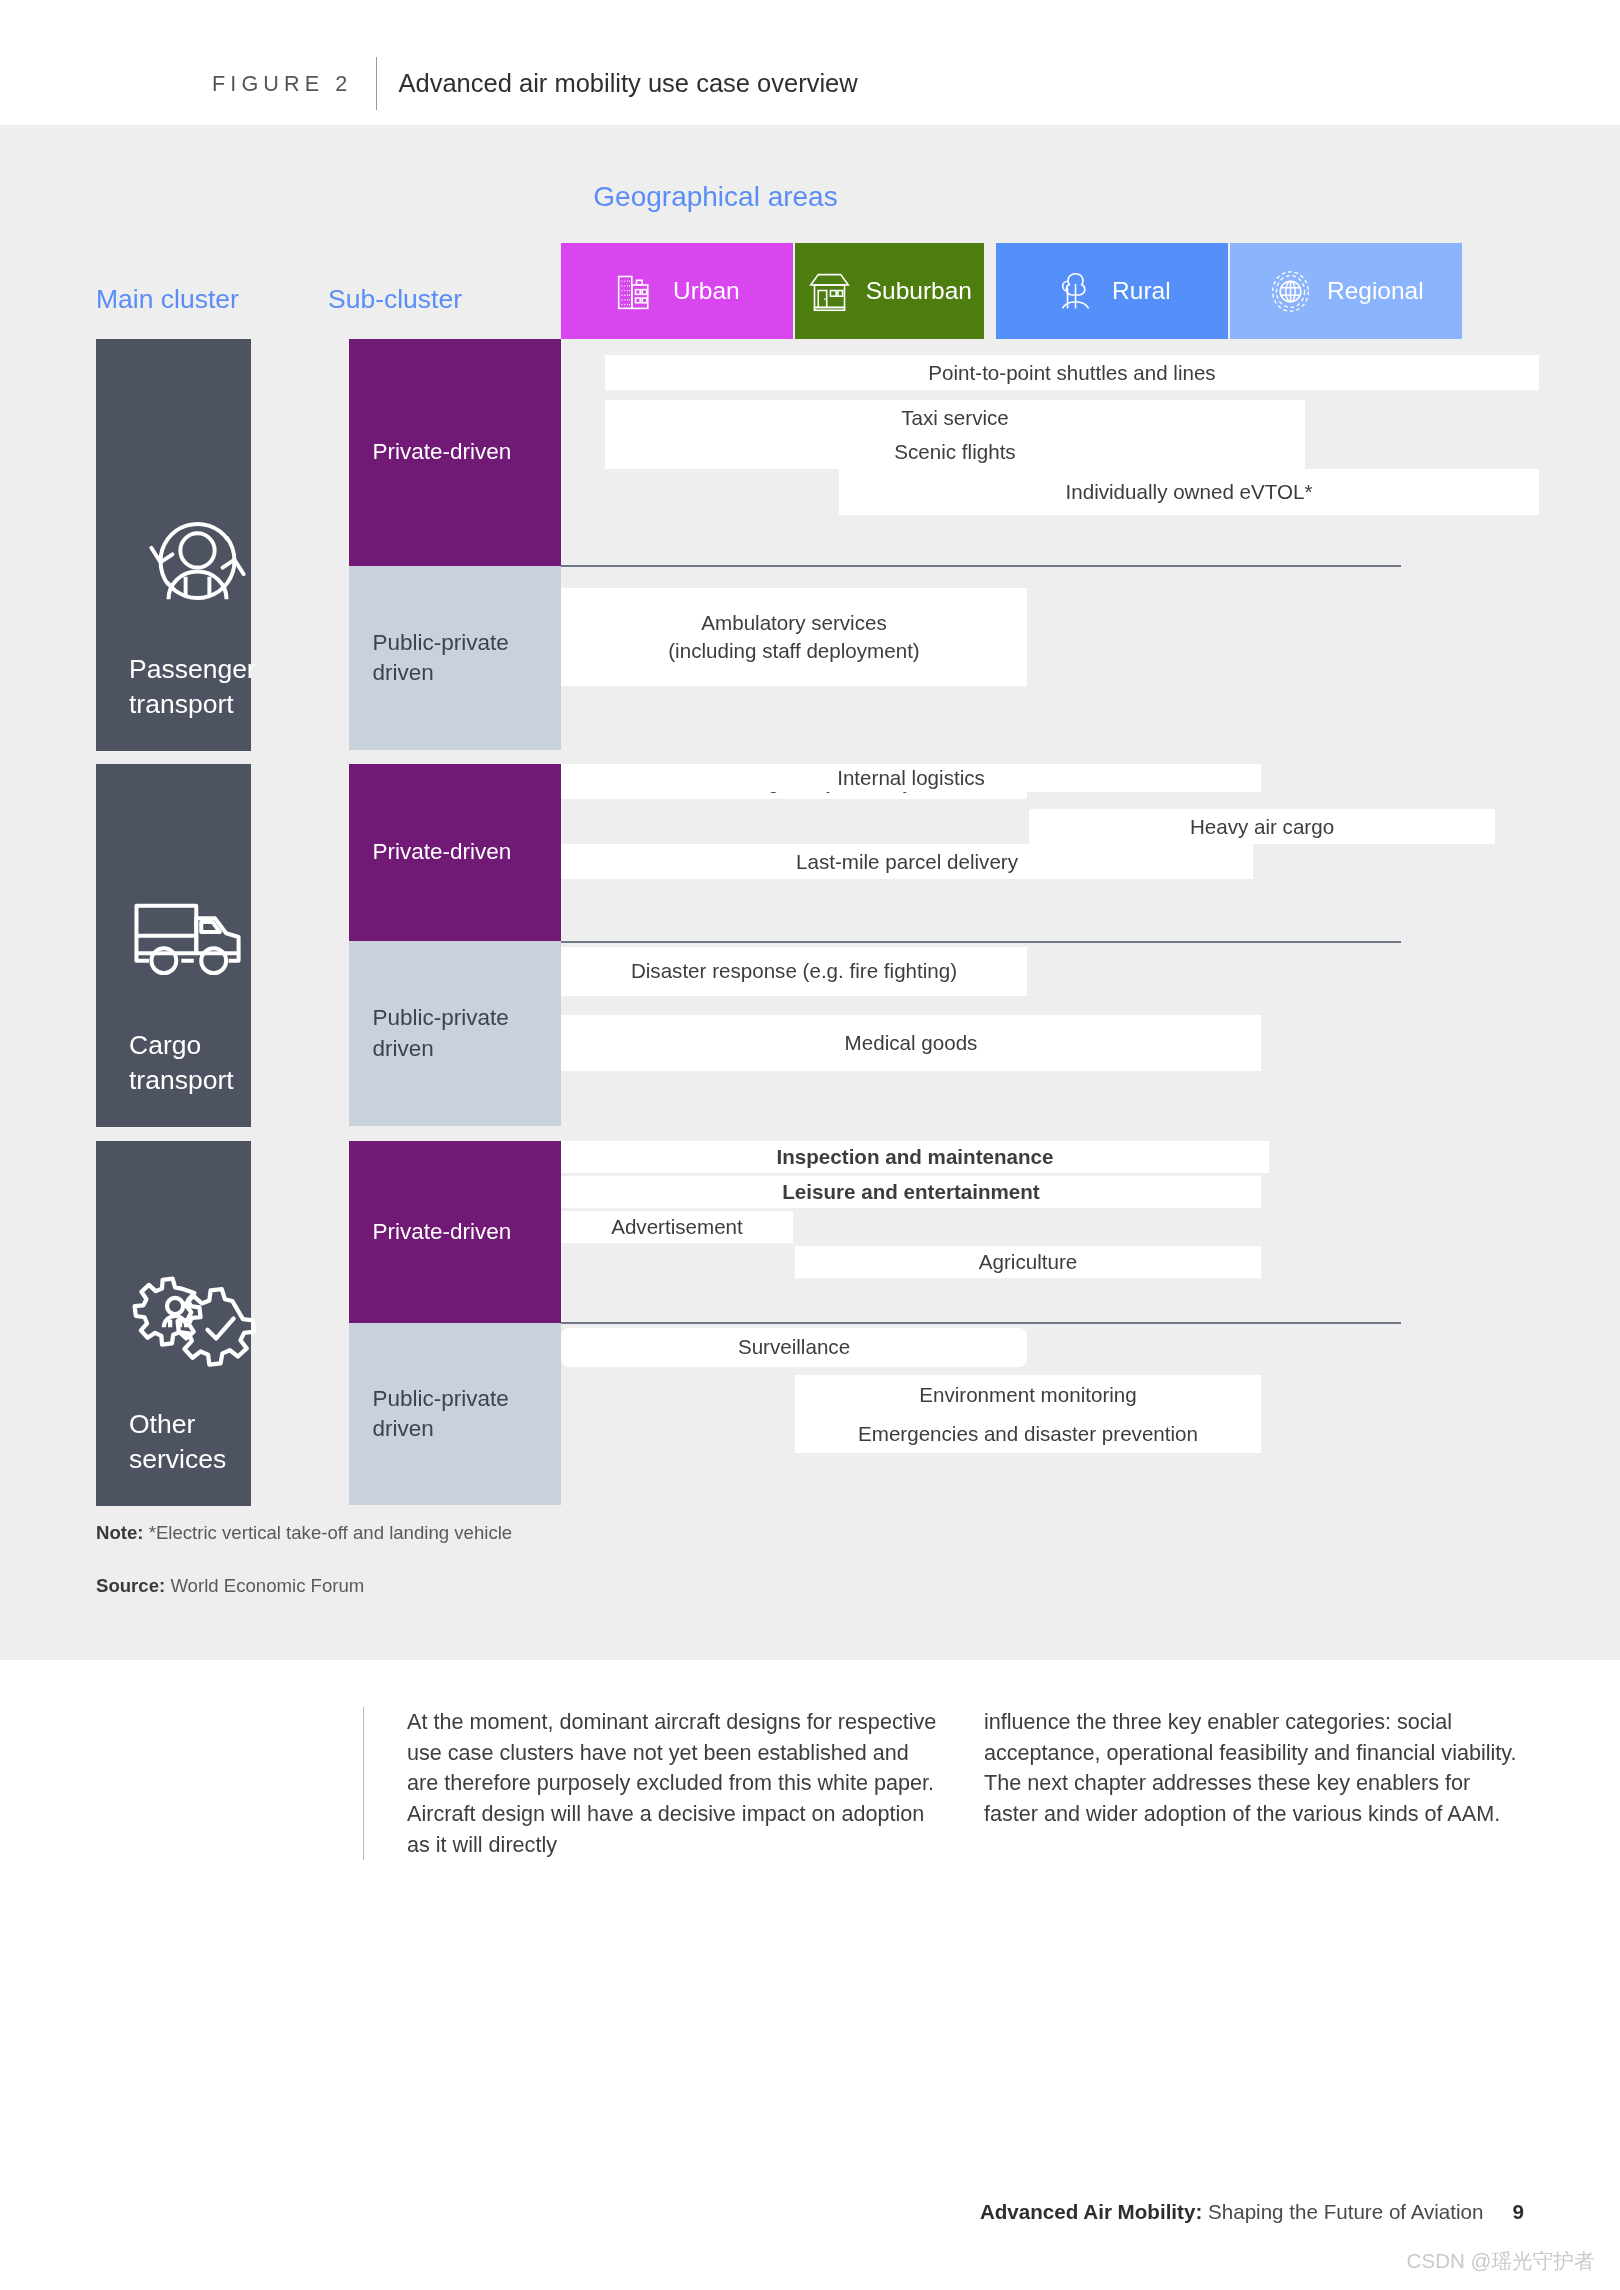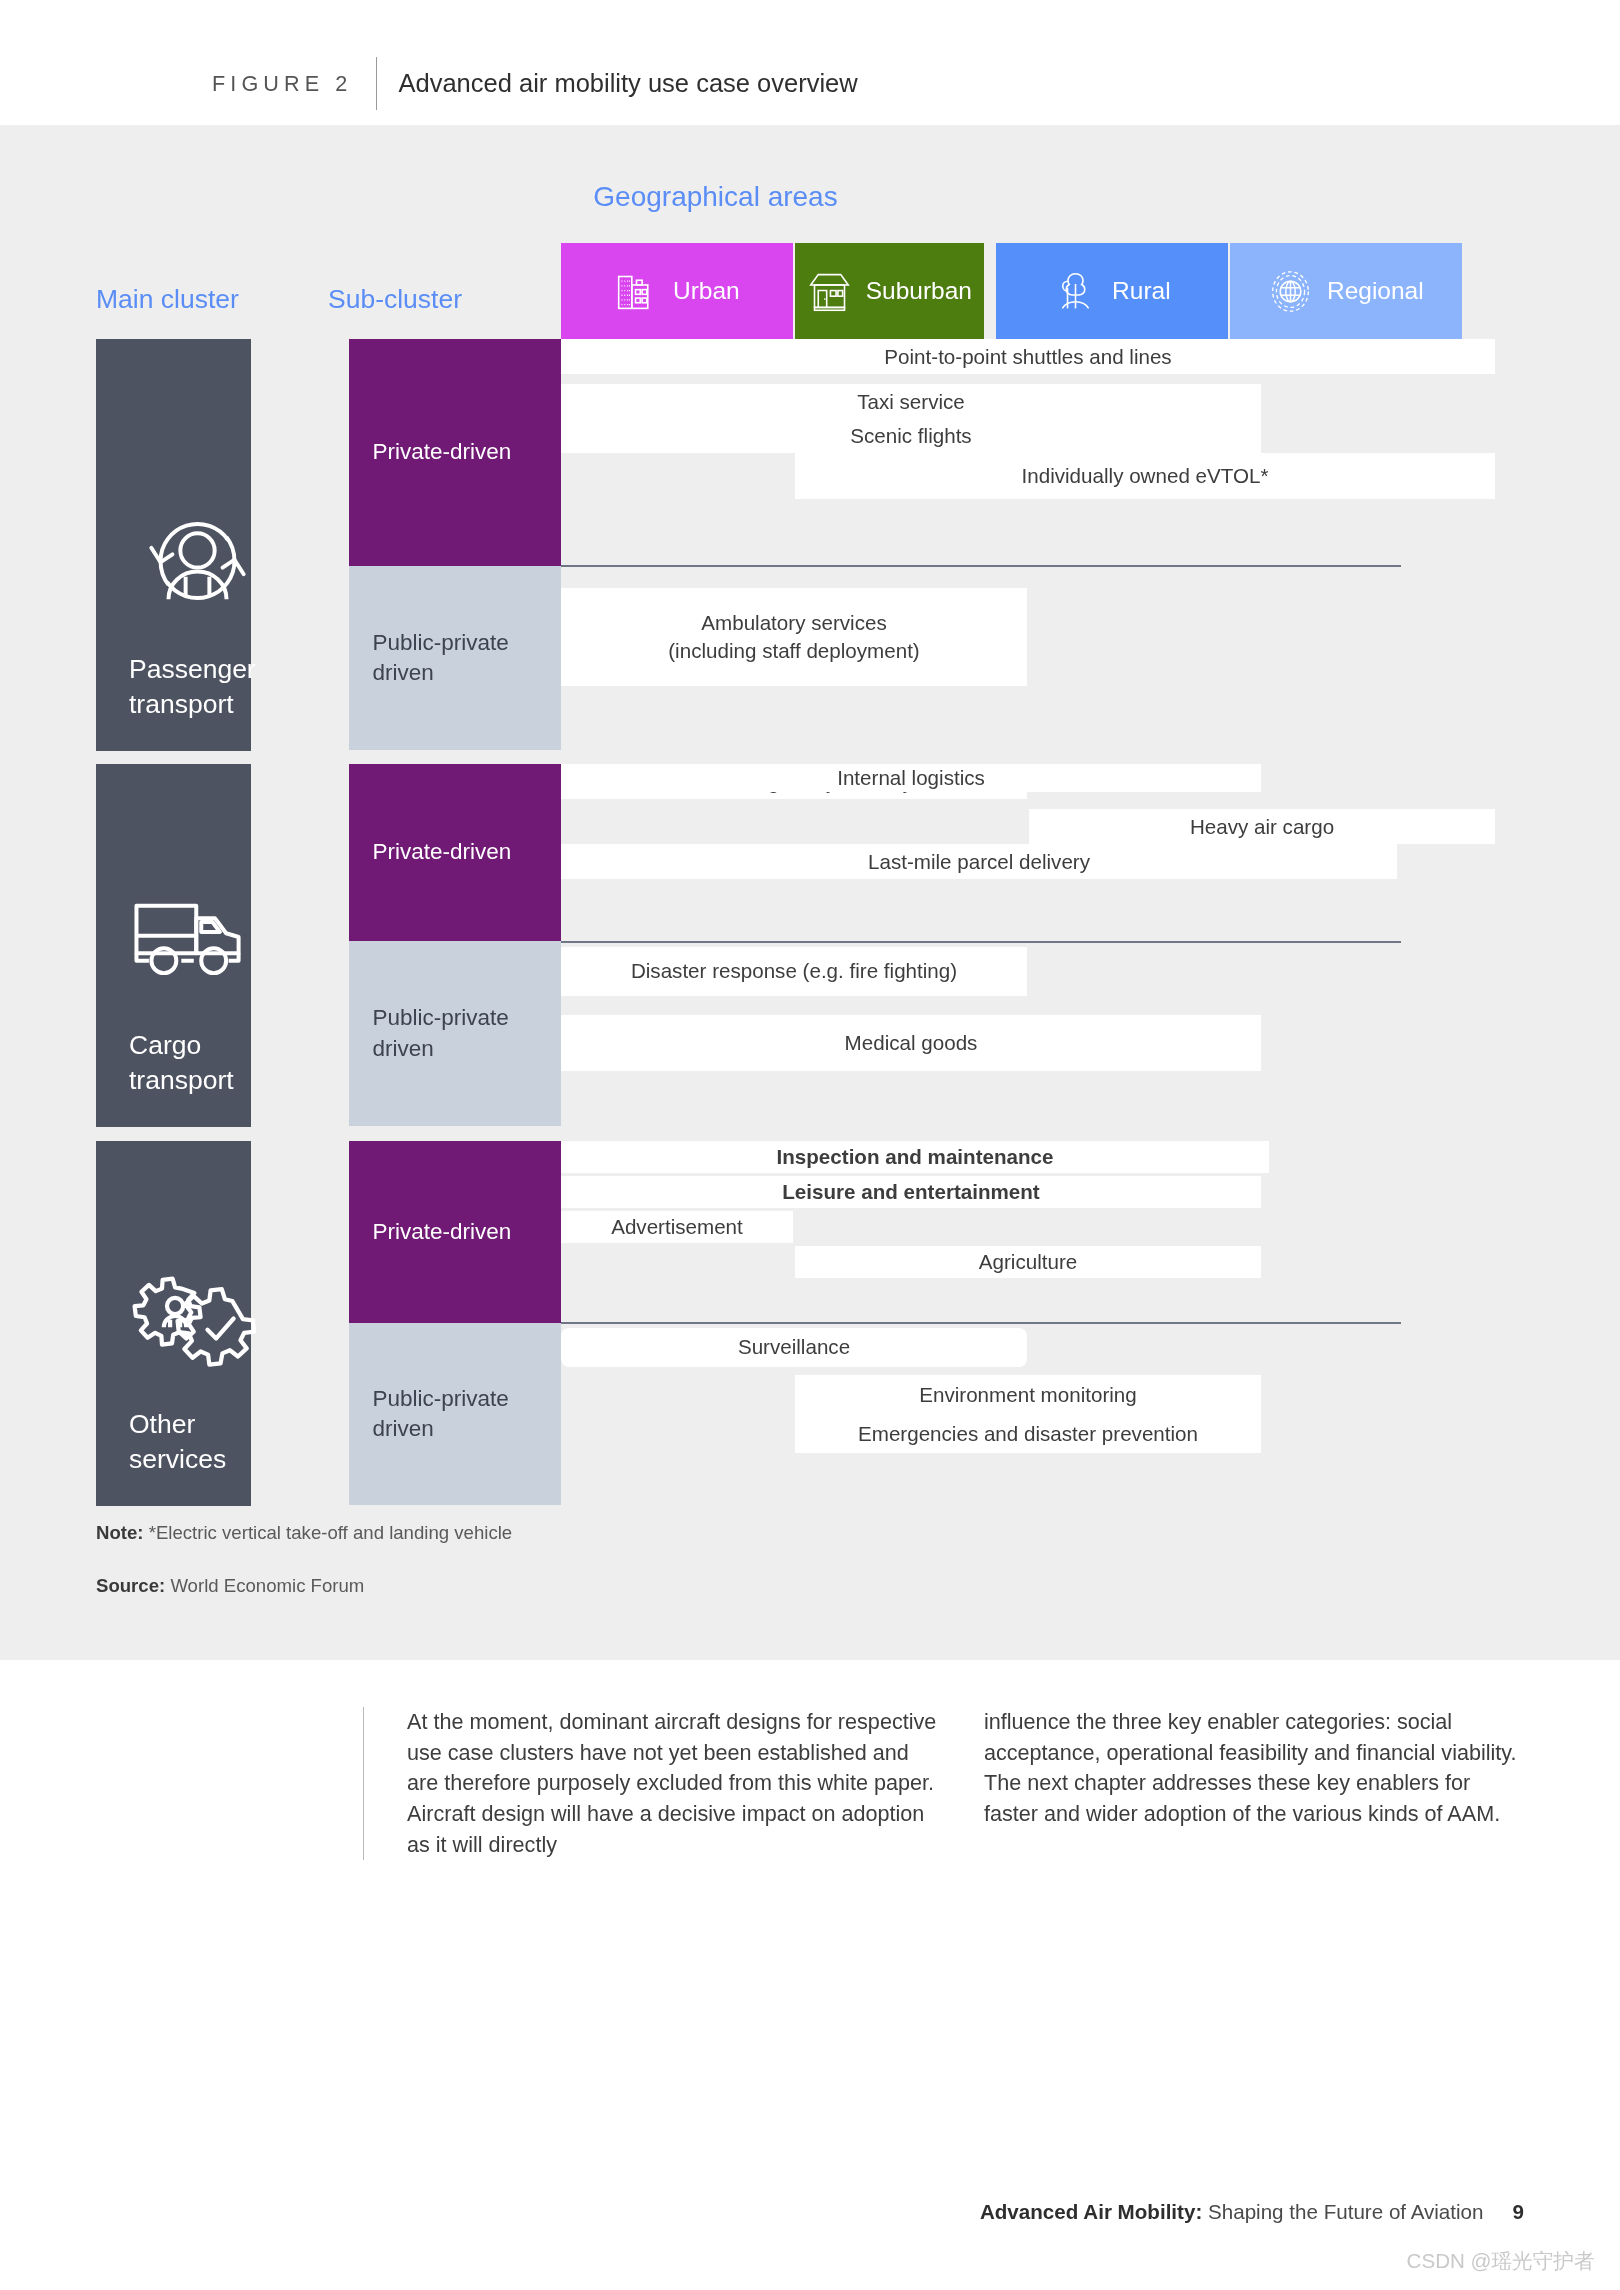--- a/index.html
+++ b/index.html
@@ -310,21 +310,21 @@
     <path d="M15 40l7 11 9-6" stroke-linecap="round"></path>
     <path d="M78 50a28 28 0 0 1-51 16"></path>
     <path d="M85 60l-7-11-9 6" stroke-linecap="round"></path>
     <path d="M22 50c0 7 2 13 6 18M78 50c0-7-2-13-6-18"></path>
     </svg>
           </div>
           <div class="m-lbl">Passenger
 transport</div>
         </div>
         <div class="sub-cell sub-private" style="top: 0px; height: 227px;"><span>Private-driven</span></div>
-        <div class="cells" style="top: 0px; height: 203px;">
+        <div class="cells" style="top: 16px; height: 203px; margin-left: 44px;">
           <div class="cell" style="left: 0px; width: 934px; top: 0px; height: 35px;"><span>Point-to-point shuttles and lines</span></div>
           <div class="cell" style="left: 0px; width: 700px; top: 45px; height: 35px;"><span>Taxi service</span></div>
           <div class="cell" style="left: 0px; width: 700px; top: 79px; height: 35px;"><span>Scenic flights</span></div>
           <div class="cell" style="left: 234px; width: 700px; top: 114px; height: 46px;"><span>Individually owned eVTOL*</span></div>
         </div>
         <div class="sub-cell sub-public" style="top: 227px; height: 184px;"><span>Public-private
 driven</span></div>
         <div class="cells" style="top: 227px; height: 184px;">
           <div class="cell" style="left: 0px; width: 466px; top: 21.6px; height: 98px;"><span>Ambulatory services
 (including staff deployment)</span></div>
@@ -344,21 +344,21 @@
     <circle cx="68" cy="54" r="10"></circle>
     </svg>
           </div>
           <div class="m-lbl">Cargo
 transport</div>
         </div>
         <div class="sub-cell sub-private" style="top: 0px; height: 177px;"><span>Private-driven</span></div>
         <div class="cells" style="top: 0px; height: 177px;">
           <div class="cell" style="left: 0px; width: 466px; top: 0px; height: 35px;"><span>Food and grocery delivery</span></div>
           <div class="cell" style="left: 468px; width: 466px; top: 45px; height: 35px;"><span>Heavy air cargo</span></div>
-          <div class="cell" style="left: 0px; width: 836px; top: 80px; height: 35px;"><span>Last-mile parcel delivery</span></div>
+          <div class="cell" style="left: 0px; width: 692px; top: 80px; height: 35px;"><span>Last-mile parcel delivery</span></div>
           <div class="cell" style="left: 0px; width: 700px;"><span>Internal logistics</span></div>
         </div>
         <div class="sub-cell sub-public" style="top: 177px; height: 185px;"><span>Public-private
 driven</span></div>
         <div class="cells" style="top: 177px; height: 185px;">
           <div class="cell" style="left: 0px; width: 466px; top: 5.9px; height: 49px;"><span>Disaster response (e.g. fire fighting)</span></div>
           <div class="cell" style="left: 0px; width: 700px; top: 74px; height: 56px;"><span>Medical goods</span></div>
         </div>
       </div>
       <div class="grp-rule" style="top: 983px;"></div>

